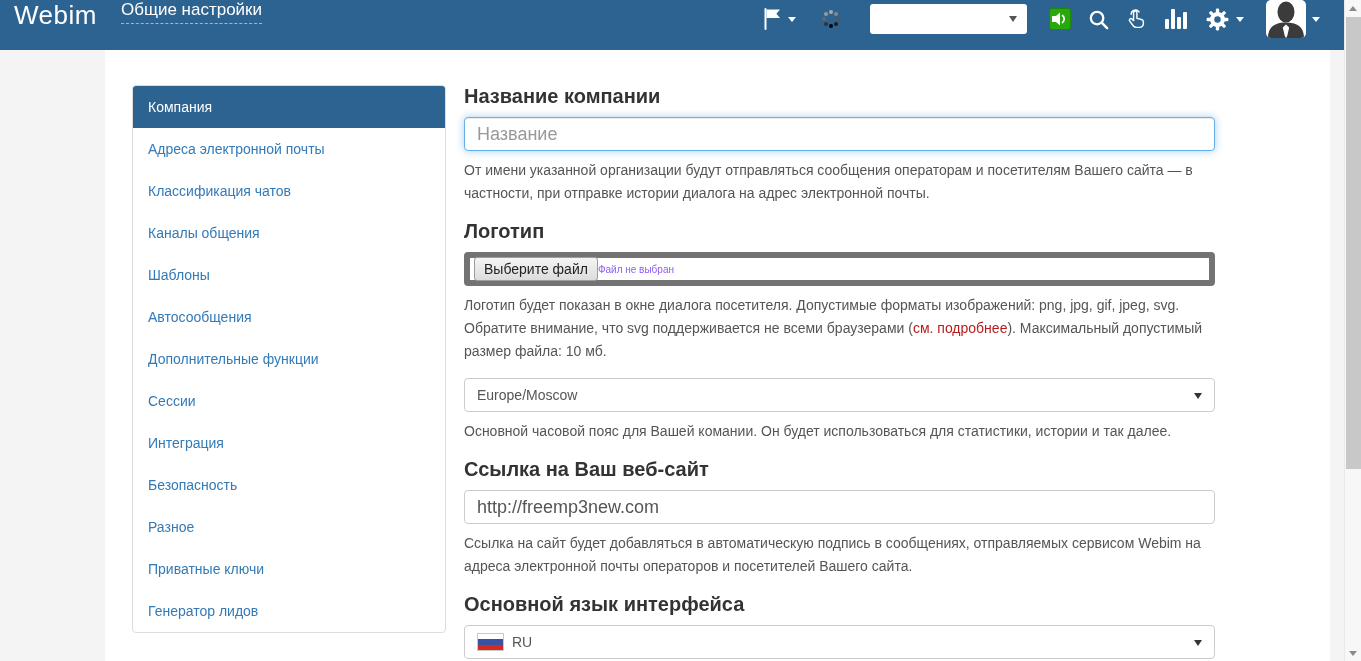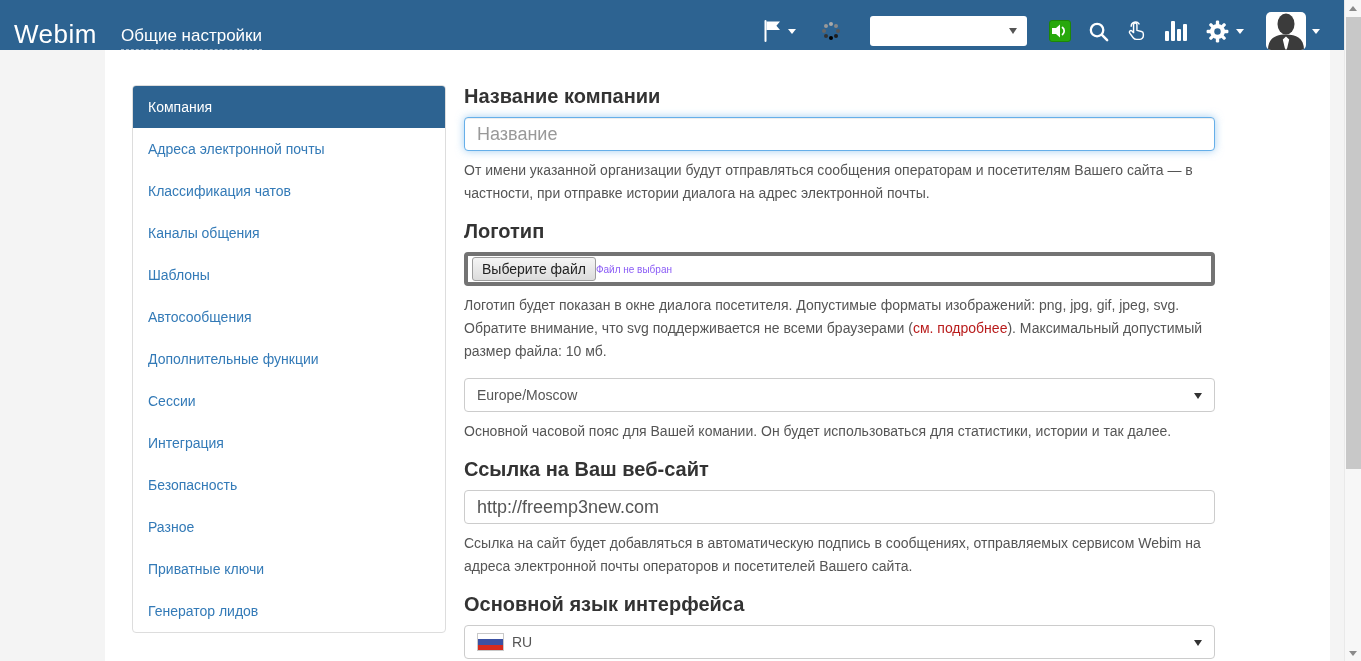--- a/index.html
+++ b/index.html
@@ -1,21 +1,21 @@
 <!DOCTYPE html>
 <html><head>
 <meta charset="utf-8">
 <style>
   * { margin:0; padding:0; box-sizing:border-box; }
   html,body { width:1361px; height:661px; overflow:hidden; }
   body { background:#f4f4f4; font-family:"Liberation Sans", sans-serif; position:relative; }
 
   
   .navbar { position:absolute; left:0; top:0; width:1344px; height:50px; background:#2d6391;
-            display:flex; align-items:flex-end; z-index:20; }
+            display:flex; align-items:flex-start; z-index:20; }
   .brand { color:#fff; font-size:26px; font-weight:400; letter-spacing:.5px; padding-left:14px; }
   .page-title { color:#fff; font-size:17px; margin-left:24px; padding-bottom:3px;
                 border-bottom:1px dashed rgba(255,255,255,.55); cursor:pointer; }
   .nav-right { margin-left:auto; display:flex; align-items:center; padding-right:24px; }
   .caret-w { width:0; height:0; border:4px solid transparent; border-top:5px solid #fff; margin:4px 0 0 6px; }
   .icon-btn { display:flex; align-items:center; cursor:pointer; }
 
   .flag-group { margin-right:26px; }
   .spinner { position:relative; width:18px; height:18px; margin-right:30px; }
   .spinner i { position:absolute; width:4px; height:4px; border-radius:50%; }
@@ -67,21 +67,21 @@
   .form-label { display:block; font-size:20px; font-weight:bold; color:#333; margin:0 0 9px; }
   .form-control { display:block; width:100%; height:34px; border:1px solid #ccc; border-radius:4px;
                   padding:6px 12px; font-size:18px; color:#555; background:#fff;
                   font-family:"Liberation Sans", sans-serif; }
   .form-control::placeholder { color:#999; opacity:1; }
   .form-control.focused { border-color:#66afe9; outline:0;
         box-shadow: inset 0 1px 1px rgba(0,0,0,.075), 0 0 8px rgba(102,175,233,.6); }
   .help { font-size:14px; color:#555; line-height:23px; margin:8px 0 15px; }
   .help a { color:#b91c1c; text-decoration:none; cursor:pointer; }
 
-  .file-box { width:100%; height:34px; border:4px solid #737373; border-radius:4px; background:#fff;
+  .file-box { width:100%; height:34px; border:6px solid #737373; border-radius:4px; background:#fff;
               display:flex; align-items:center; padding:0 10px 0 4px; }
   .file-btn { background:linear-gradient(#f5f5f5,#dcdcdc); border:1px solid #9d9d9d; border-radius:3px;
               font-size:14px; color:#222; padding:3px 9px; cursor:pointer; white-space:nowrap; }
   .file-status { font-size:10px; color:#8b5cf6; }
 
   .select { position:relative; width:100%; height:34px; border:1px solid #ccc; border-radius:4px;
             background:#fff; display:flex; align-items:center; padding:0 30px 0 12px; cursor:pointer;
             font-size:14px; color:#555; }
   .select .caret-d { position:absolute; right:12px; top:14px; width:0; height:0;
             border:4.5px solid transparent; border-top:6px solid #333; }

